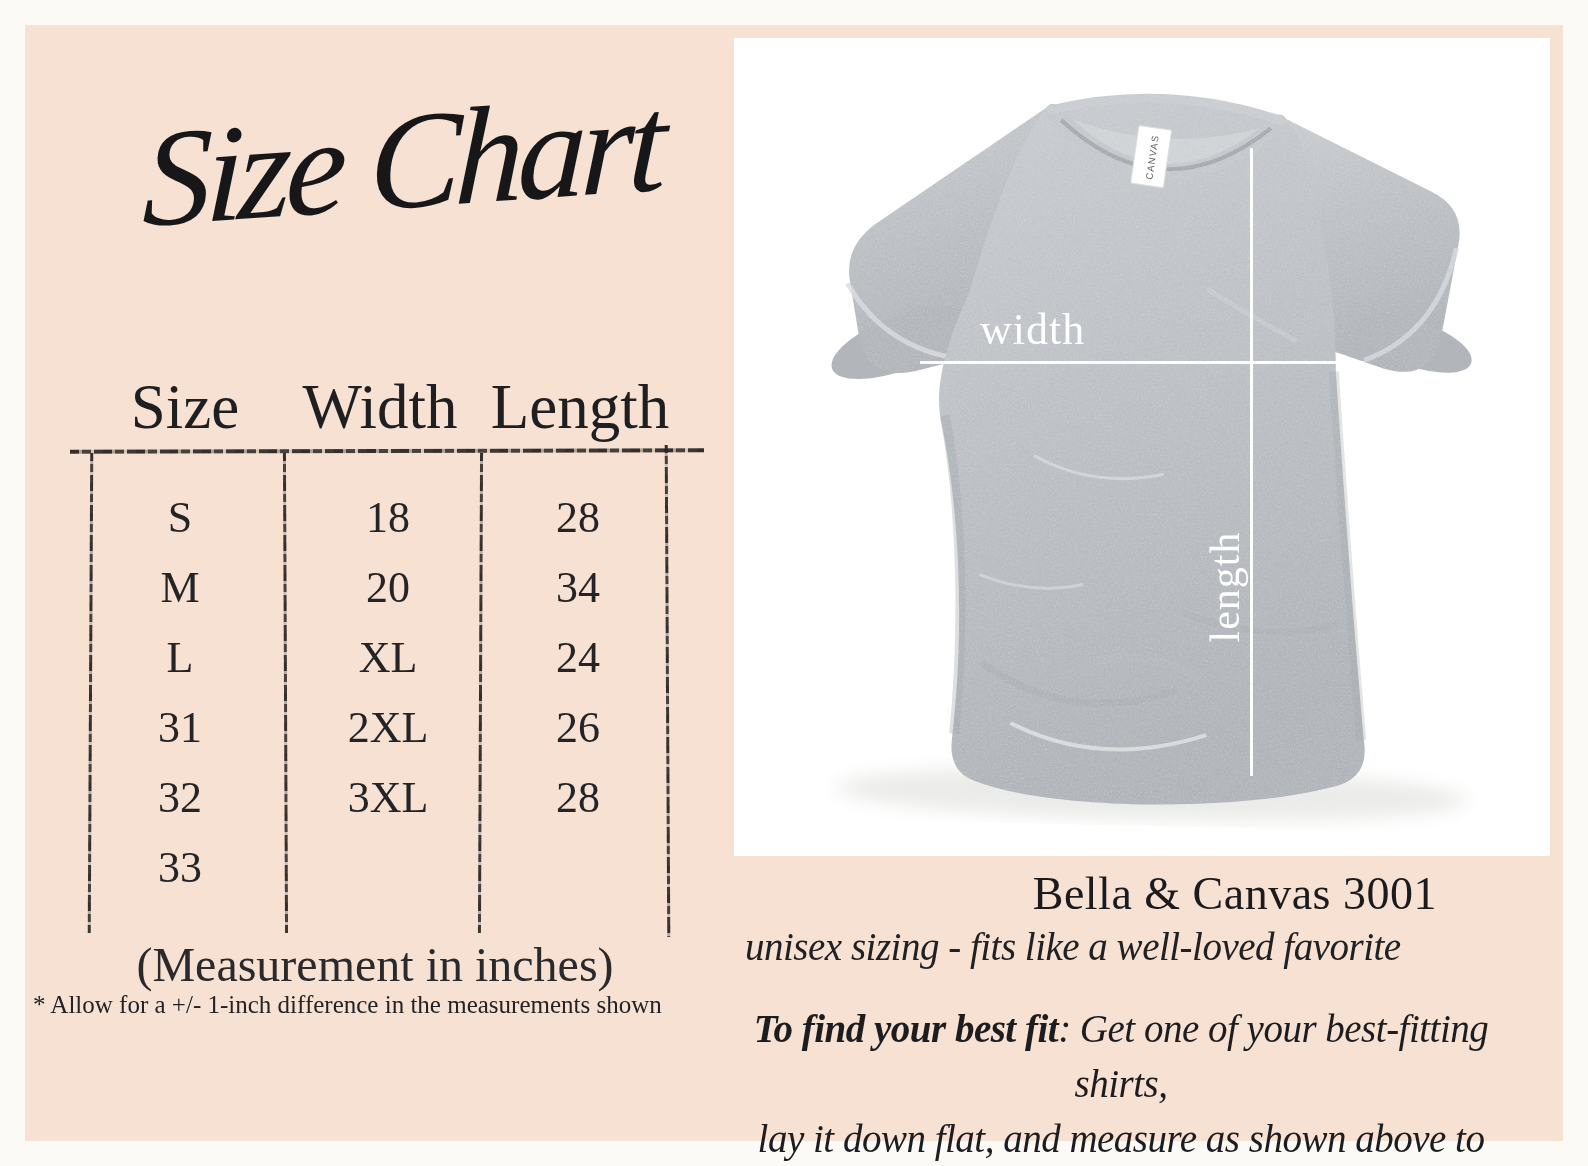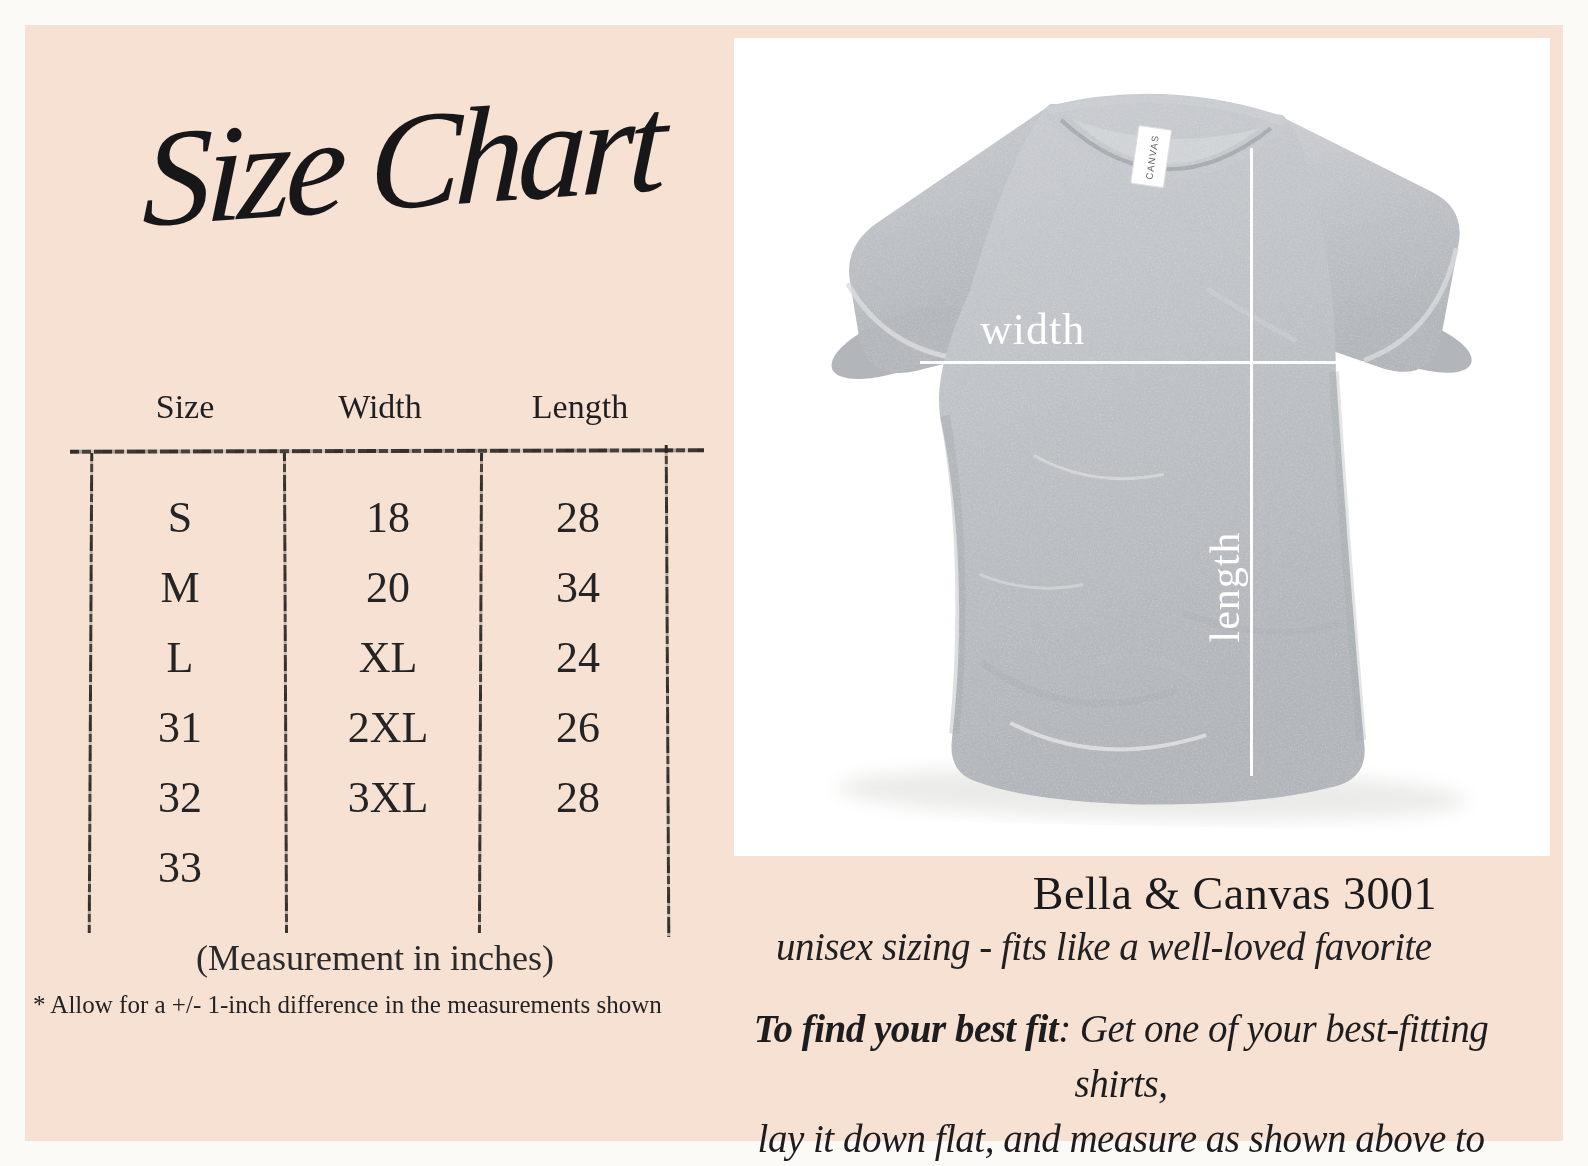--- a/index.html
+++ b/index.html
@@ -11,21 +11,21 @@
 
   
   .script-title{
     position:absolute; left:28px; top:28px; width:700px; height:265px;
     font-family:"Liberation Serif", serif; font-style:italic; font-weight:400;
     font-size:138px; letter-spacing:-6px; color:#17171a;
     transform:rotate(-4deg) skewX(-6deg); transform-origin:left center;
     line-height:265px; text-align:center; white-space:nowrap;
   }
 
-  .tbl-header{ position:absolute; top:354px; height:56px; font-size:34px; color:#1f1f22;
+  .tbl-header{ position:absolute; top:354px; height:56px; font-size:63px; color:#1f1f22;
     text-align:center; line-height:56px; }
   .h-size   { left:60px;  width:200px; }
   .h-width  { left:255px; width:200px; }
   .h-length { left:455px; width:200px; }
 
   .hline{
     position:absolute; left:45px; top:424px; width:634px; height:4px;
     background-image:repeating-linear-gradient(90deg,
       rgba(40,37,34,.95) 0 9px, rgba(40,37,34,.35) 9px 12px,
       rgba(40,37,34,.85) 12px 21px, rgba(40,37,34,.15) 21px 24px,
@@ -47,21 +47,21 @@
   .tbl-body{
     position:absolute; left:45px; top:436px; width:600px; padding-top:22px;
     display:grid; grid-template-columns:220px 196px 184px; grid-auto-rows:70px;
   }
   .tbl-body .cell{
     font-size:44px; color:#242427; text-align:center; line-height:70px;
   }
 
   .unit-note{
     position:absolute; left:45px; top:912px; width:610px; text-align:center;
-    font-size:36px; color:#2a2a2d;
+    font-size:48px; color:#2a2a2d;
   }
   .tolerance-note{
     position:absolute; left:8px; top:966px; width:690px; text-align:left;
     font-size:25px; color:#232326; white-space:nowrap;
   }
 
   
   .photo{
     position:absolute; left:709px; top:13px; width:816px; height:818px;
     background:#ffffff; overflow:hidden;
@@ -84,21 +84,21 @@
     position:absolute; left:406px; top:526px; width:170px; height:46px;
     color:#ffffff; font-size:42px; line-height:46px; text-align:center; letter-spacing:1px;
     transform:rotate(-90deg);
   }
 
   .product-name{
     position:absolute; left:712px; top:842px; width:700px;
     font-size:46px; color:#1b1b1e; letter-spacing:.5px;text-align:right;
   }
   .product-tagline{
-    position:absolute; left:751px; top:899px; width:760px;
+    position:absolute; left:720px; top:899px; width:760px;
     font-size:39px; font-style:italic; color:#212124; letter-spacing:-.5px;
   }
   .fit-tip{
     position:absolute; left:688px; top:976px; width:816px; text-align:center;
     font-size:39px; font-style:italic; color:#1d1d20; line-height:55px; letter-spacing:-.5px;
   }
   .fit-tip .lead{ font-weight:bold; }
 </style>
 </head>
 <body>

